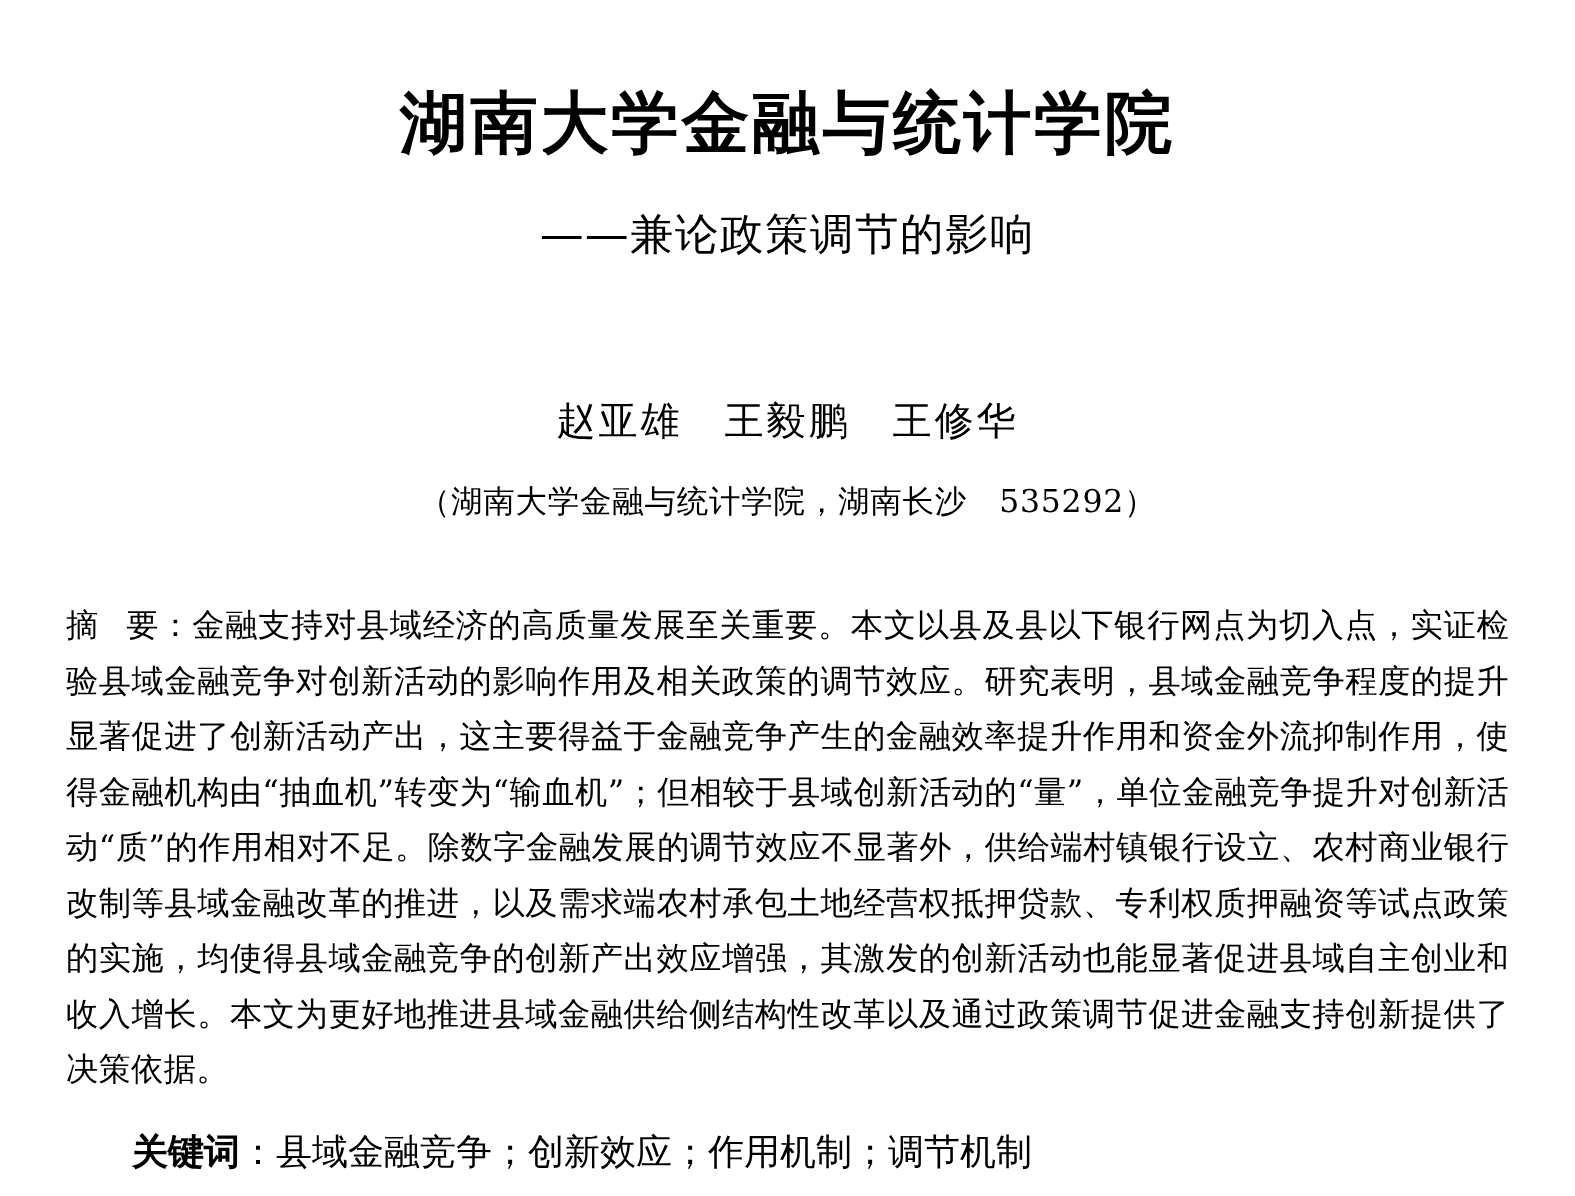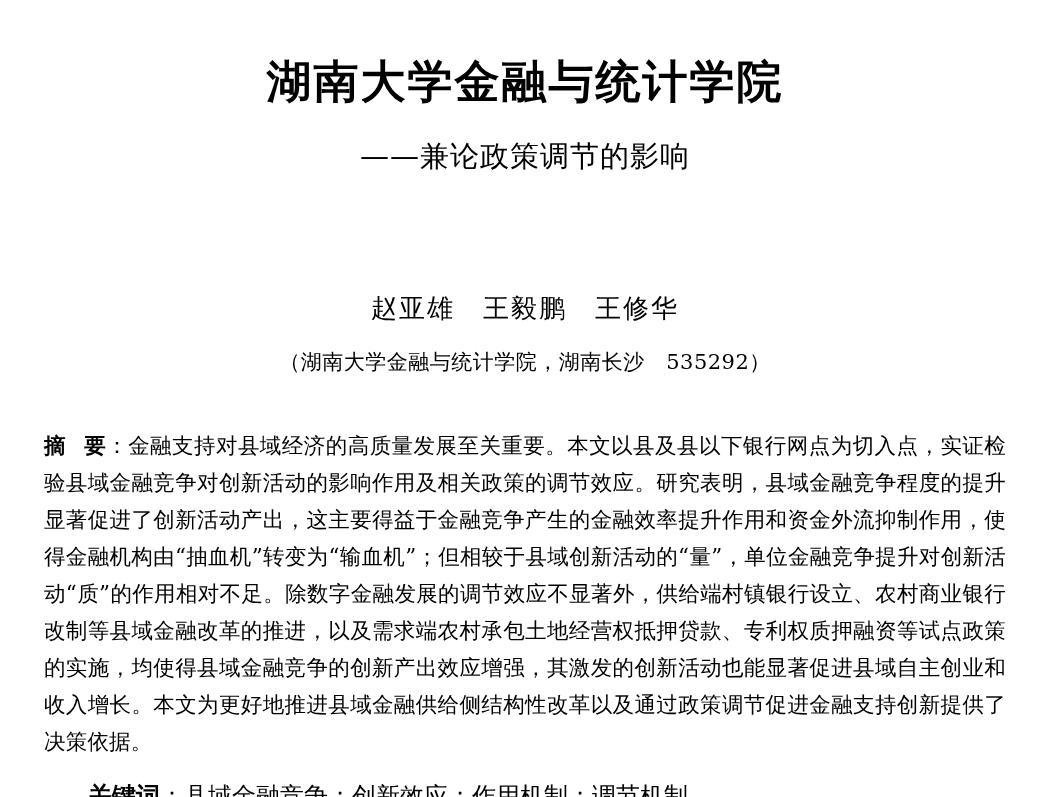--- a/index.html
+++ b/index.html
@@ -33,21 +33,21 @@
   .subtitle {
     text-align: center;
     font-size: 29px;
     margin-top: 28px;
     letter-spacing: 1px;
     font-family: "DejaVu Serif", "Liberation Serif", serif;
   }
   .authors {
     text-align: center;
     font-size: 26px;
-    margin-top: 114px;
+    margin-top: 86px;
     letter-spacing: 2px;
     font-family: "DejaVu Serif", "Liberation Serif", serif;
   }
   .authors span.sep {
     display: inline-block;
     width: 28px;
   }
   .affiliation {
     text-align: center;
     font-size: 21px;
@@ -58,21 +58,21 @@
   .abstract {
     margin-top: 52px;
     font-size: 21.5px;
     line-height: 1.72;
     text-align: justify;
     text-justify: inter-ideograph;
     letter-spacing: 0.2px;
     padding: 0 14px;
   }
   .abstract .label {
-    font-weight: bold;
+    font-weight: normal;
   }
   .abstract .label .gap {
     display: inline-block;
     width: 18px;
   }
   .keywords {
     margin-top: 16px;
     font-size: 24px;
     line-height: 1.6;
     padding: 0 14px;

